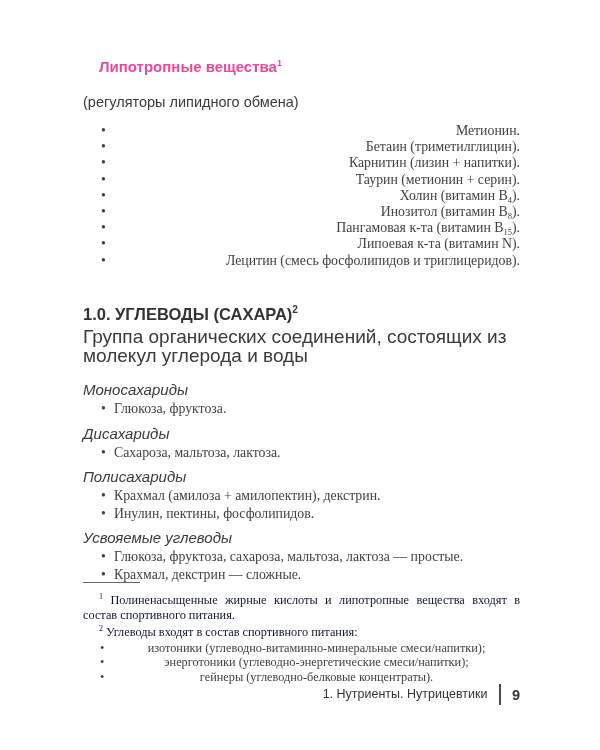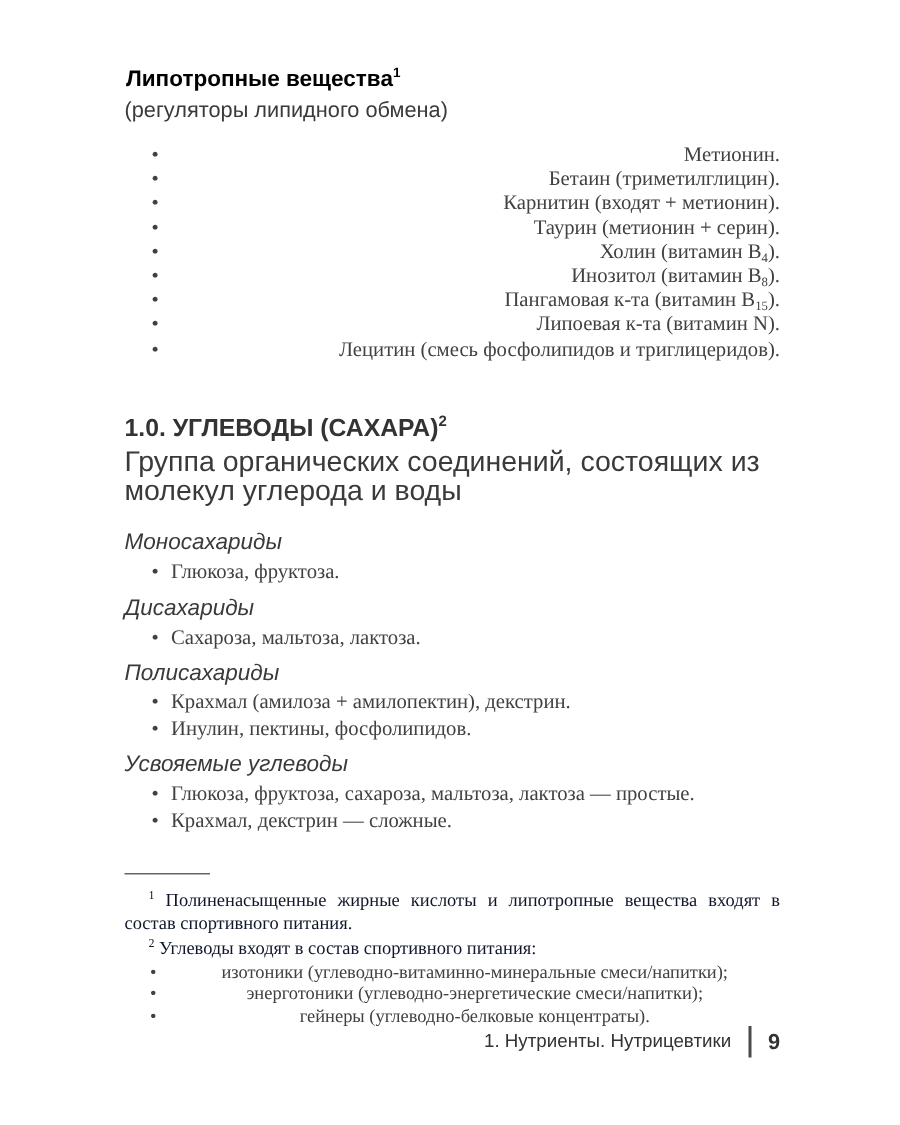--- a/index.html
+++ b/index.html
@@ -16,22 +16,22 @@
     position: absolute;
     left: 83px;
     top: 38px;
     width: 437px;
   }
   .lipo-title {
     font-family: "Liberation Sans", sans-serif;
     font-weight: bold;
     font-size: 15px;
     line-height: 18px;
-    color: #000000;
-    margin: 1px;
+    color: #ec4899;
+    margin: 16px;
   }
   .lipo-title sup { font-size: 9px; }
   .lipo-subtitle {
     font-family: "Liberation Sans", sans-serif;
     font-size: 14.5px;
     line-height: 20px;
     color: #3a3a3a;
     margin: 2px 0 0 0;
   }
   ul.bullets {
@@ -170,21 +170,21 @@
 
 <div class="page">
   <div class="content">
 
     <p class="lipo-title"><span>Липотропные вещества</span><sup>1</sup></p>
     <p class="lipo-subtitle">(регуляторы липидного обмена)</p>
 
     <ul class="bullets">
       <li><span>Метионин.</span><sub class="vsub"></sub><span></span></li>
       <li><span>Бетаин (триметилглицин).</span><sub class="vsub"></sub><span></span></li>
-      <li><span>Карнитин (входят + метионин).</span><sub class="vsub"></sub><span></span></li>
+      <li><span>Карнитин (лизин + напитки).</span><sub class="vsub"></sub><span></span></li>
       <li><span>Таурин (метионин + серин).</span><sub class="vsub"></sub><span></span></li>
       <li><span>Холин (витамин B</span><sub class="vsub">4</sub><span>).</span></li>
       <li><span>Инозитол (витамин B</span><sub class="vsub">8</sub><span>).</span></li>
       <li><span>Пангамовая к-та (витамин B</span><sub class="vsub">15</sub><span>).</span></li>
       <li><span>Липоевая к-та (витамин N).</span><sub class="vsub"></sub><span></span></li>
       <li><span>Лецитин (смесь фосфолипидов и триглицеридов).</span><sub class="vsub"></sub><span></span></li>
     </ul>
 
     <h2 class="section-heading"><span>1.0. УГЛЕВОДЫ (САХАРА)</span><sup>2</sup></h2>
     <p class="section-desc">Группа органических соединений, состоящих из молекул углерода и воды</p>

